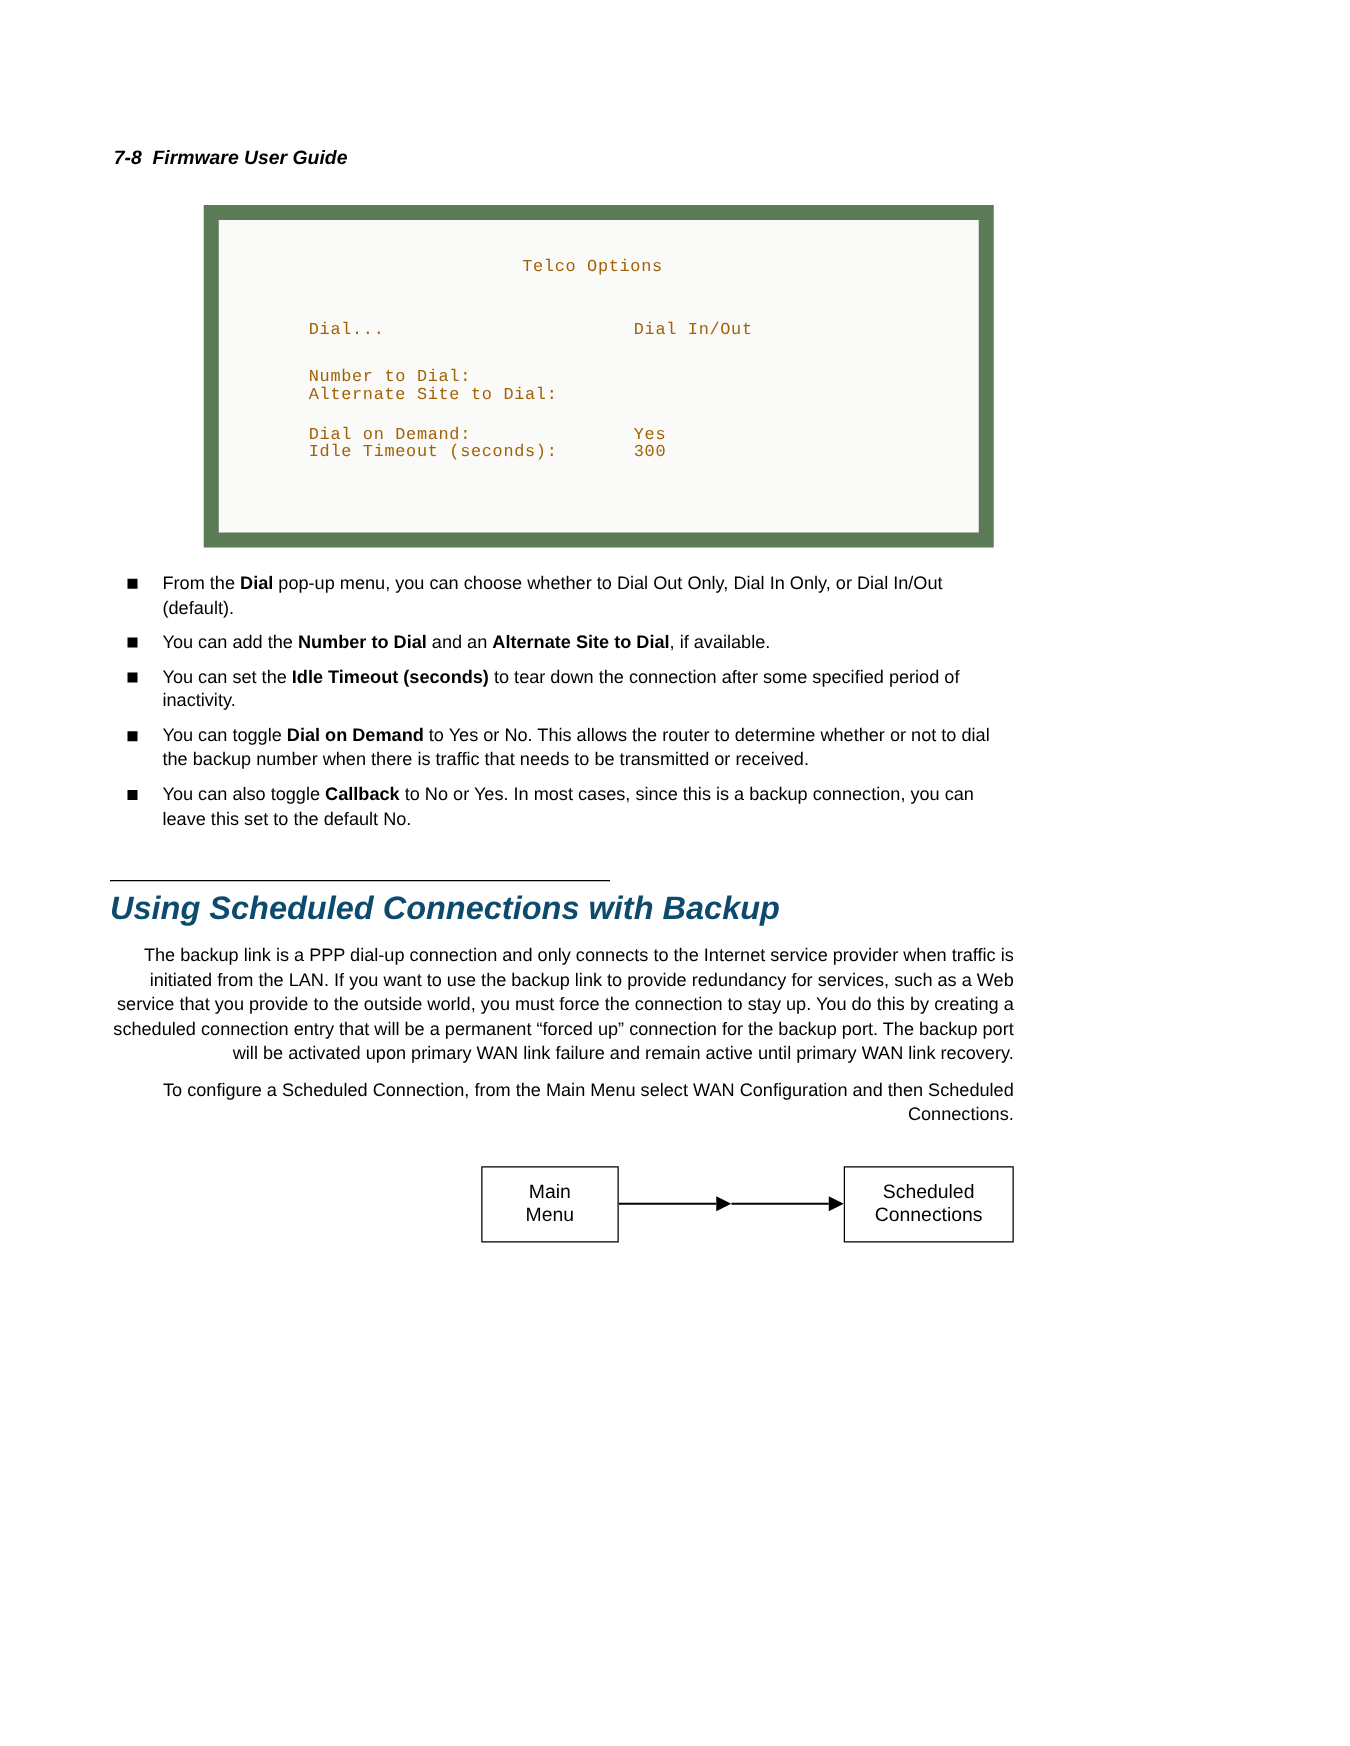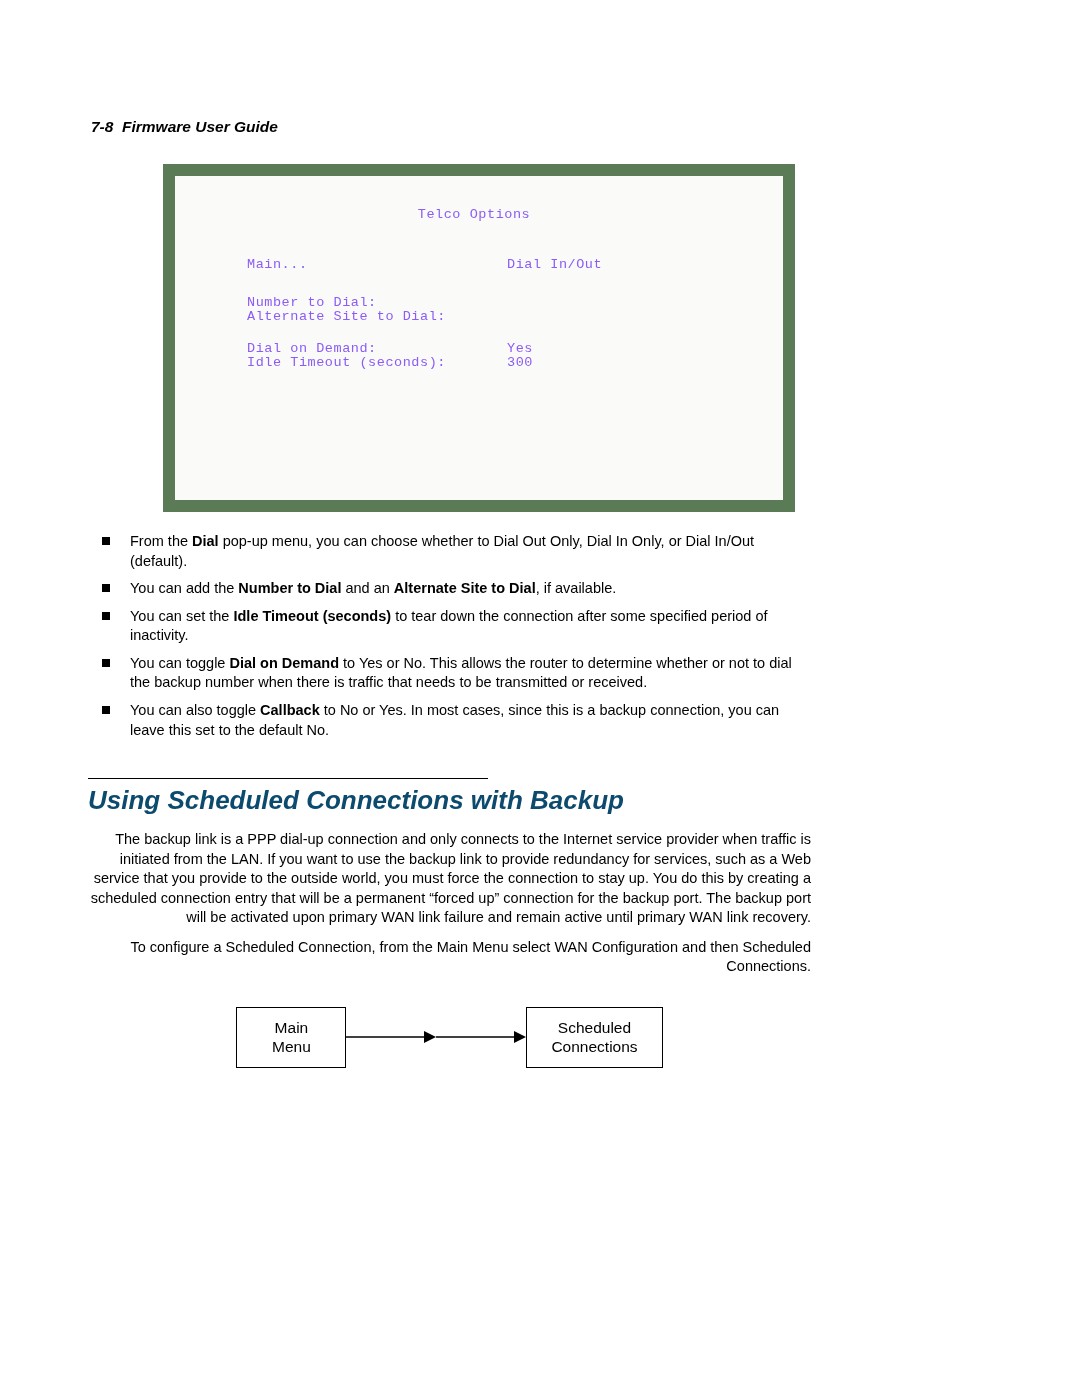--- a/index.html
+++ b/index.html
@@ -24,25 +24,25 @@
     margin-bottom: 28px;
     margin-left: 3px;
   }
   .terminal-wrap {
     margin: 0 0 20px 75px;
     width: 632px;
   }
   .terminal {
     background: #fafaf8;
     border: 12px solid #5a7b56;
-    padding: 32px 36px 112px 26px;
+    padding: 32px 36px 38px 26px;
     font-family: "Courier New", Courier, monospace;
     font-size: 13.5px;
     line-height: 14px;
-    color: #8b5cf6;
+    color: #a16207;
     letter-spacing: 0.55px;
   }
   .terminal-title {
     text-align: center;
     margin-bottom: 36px;
   }
   .term-row {
     display: flex;
   }
   .term-row .lbl { width: 260px; white-space: pre; }
@@ -81,21 +81,21 @@
     font-family: Arial, Helvetica, sans-serif;
   }
   .body-p {
     line-height: 1.35;
     margin: 0 0 10px 0;
     text-align: right;
   }
   .flow {
     margin: 30px 0 0 0;
     display: flex;
-    justify-content: center;
+    justify-content: flex-end;
     align-items: center;
   }
   .flow-box {
     border: 1.4px solid #000;
     padding: 10px 24px;
     text-align: center;
     font-size: 15.5px;
     line-height: 1.25;
     min-width: 60px;
   }
@@ -109,21 +109,21 @@
 
   <div class="page-header">
     <span>7-8</span>&nbsp;&nbsp;<span>Firmware User Guide</span>
   </div>
 
   <div class="terminal-wrap">
     <div class="terminal">
       <div class="terminal-title">Telco Options</div>
       <div class="term-block" id="term-rows">
           <div class="term-row">
-            <span class="lbl">Main...</span>
+            <span class="lbl">Dial...</span>
             <span class="val">Dial In/Out</span>
           </div>
           <div style="height: 24px;"></div>
           <div class="term-row">
             <span class="lbl">Number to Dial:</span>
             <span class="val"></span>
           </div>
           <div class="term-row">
             <span class="lbl">Alternate Site to Dial:</span>
             <span class="val"></span>

